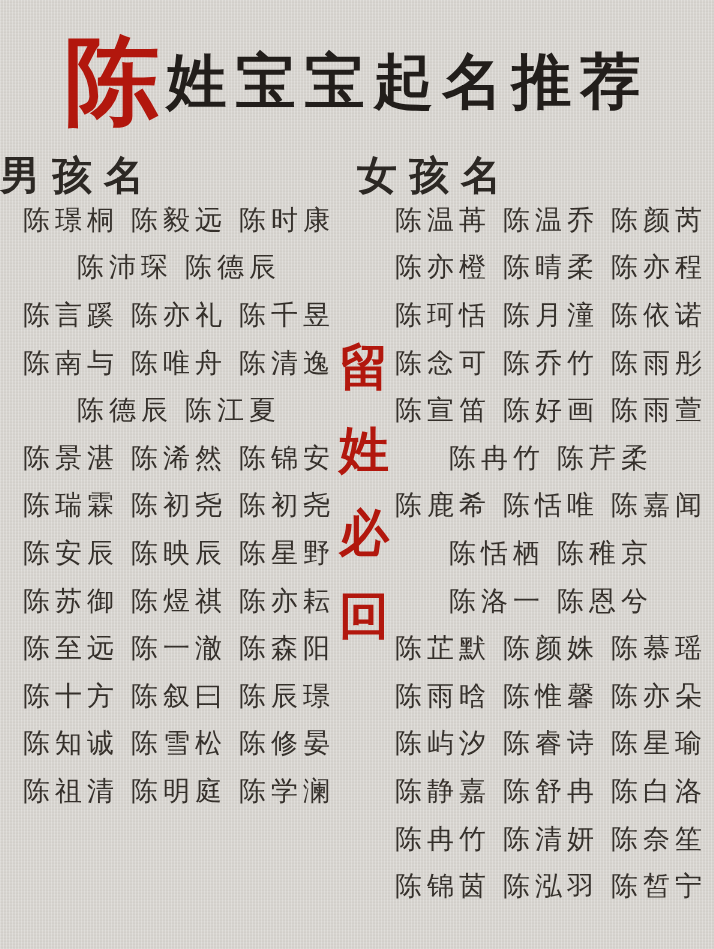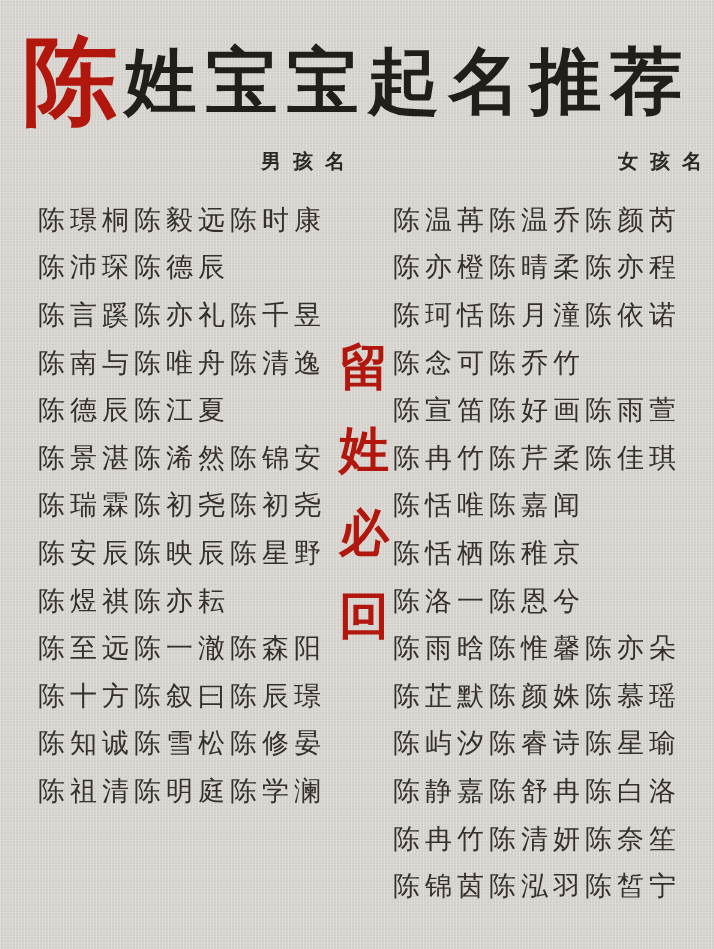--- a/index.html
+++ b/index.html
@@ -24,55 +24,56 @@
     padding-top: 26px;
     height: 112px;
   }
   .title .surname {
     font-size: 96px;
     line-height: 1;
     font-weight: bold;
     margin-right: 6px;
   }
   .title .rest {
-    font-size: 72px;
+    font-size: 60px;
     line-height: 1;
     font-weight: bold;
     letter-spacing: 9px;
     color: #221e1b;
   }
   .headers {
     display: flex;
     margin-top: 10px;
     height: 40px;
   }
   .col-header {
     width: 357px;
-    text-align: right;
-    font-size: 20px;
+    text-align: left;
+    font-size: 40px;
     font-weight: bold;
     letter-spacing: 12px;
     color: #2c2824;
   }
   .body {
     position: relative;
     margin-top: 8px;
     height: 740px;
   }
   .name-block {
     position: absolute;
     top: 0;
   }
   .name-block.boys  { left: 38px;  width: 282px; }
-  .name-block.girls { left: 393px; width: 292px; }
+  .name-block.girls { left: 405px; width: 292px; }
   .name-row {
     height: 47.6px;
     display: flex;
     align-items: center;
-    justify-content: flex-start;
+    justify-content: center;
+    gap: 12px;
   }
   .name {
     font-size: 27px;
     letter-spacing: 5px;
     white-space: nowrap;
     color: #35302b;
   }
   .slogan {
     position: absolute;
     left: 334px;
@@ -139,20 +140,21 @@
           <span class="name">陈瑞霖</span>
           <span class="name">陈初尧</span>
           <span class="name">陈初尧</span>
         </div>
         <div class="name-row">
           <span class="name">陈安辰</span>
           <span class="name">陈映辰</span>
           <span class="name">陈星野</span>
         </div>
         <div class="name-row">
+          <span class="name">陈苏御</span>
           <span class="name">陈煜祺</span>
           <span class="name">陈亦耘</span>
         </div>
         <div class="name-row">
           <span class="name">陈至远</span>
           <span class="name">陈一澈</span>
           <span class="name">陈森阳</span>
         </div>
         <div class="name-row">
           <span class="name">陈十方</span>
@@ -190,54 +192,55 @@
           <span class="name">陈亦程</span>
         </div>
         <div class="name-row">
           <span class="name">陈珂恬</span>
           <span class="name">陈月潼</span>
           <span class="name">陈依诺</span>
         </div>
         <div class="name-row">
           <span class="name">陈念可</span>
           <span class="name">陈乔竹</span>
+          <span class="name">陈雨彤</span>
         </div>
         <div class="name-row">
           <span class="name">陈宣笛</span>
           <span class="name">陈好画</span>
           <span class="name">陈雨萱</span>
         </div>
         <div class="name-row">
           <span class="name">陈冉竹</span>
           <span class="name">陈芹柔</span>
-          <span class="name">陈佳琪</span>
-        </div>
-        <div class="name-row">
+        </div>
+        <div class="name-row">
+          <span class="name">陈鹿希</span>
           <span class="name">陈恬唯</span>
           <span class="name">陈嘉闻</span>
         </div>
         <div class="name-row">
           <span class="name">陈恬栖</span>
           <span class="name">陈稚京</span>
         </div>
         <div class="name-row">
           <span class="name">陈洛一</span>
           <span class="name">陈恩兮</span>
+        </div>
+        <div class="name-row">
+          <span class="name">陈芷默</span>
+          <span class="name">陈颜姝</span>
+          <span class="name">陈慕瑶</span>
         </div>
         <div class="name-row">
           <span class="name">陈雨晗</span>
           <span class="name">陈惟馨</span>
           <span class="name">陈亦朵</span>
         </div>
         <div class="name-row">
-          <span class="name">陈芷默</span>
-          <span class="name">陈颜姝</span>
-          <span class="name">陈慕瑶</span>
-        </div>
-        <div class="name-row">
           <span class="name">陈屿汐</span>
           <span class="name">陈睿诗</span>
           <span class="name">陈星瑜</span>
         </div>
         <div class="name-row">
           <span class="name">陈静嘉</span>
           <span class="name">陈舒冉</span>
           <span class="name">陈白洛</span>
         </div>
         <div class="name-row">

